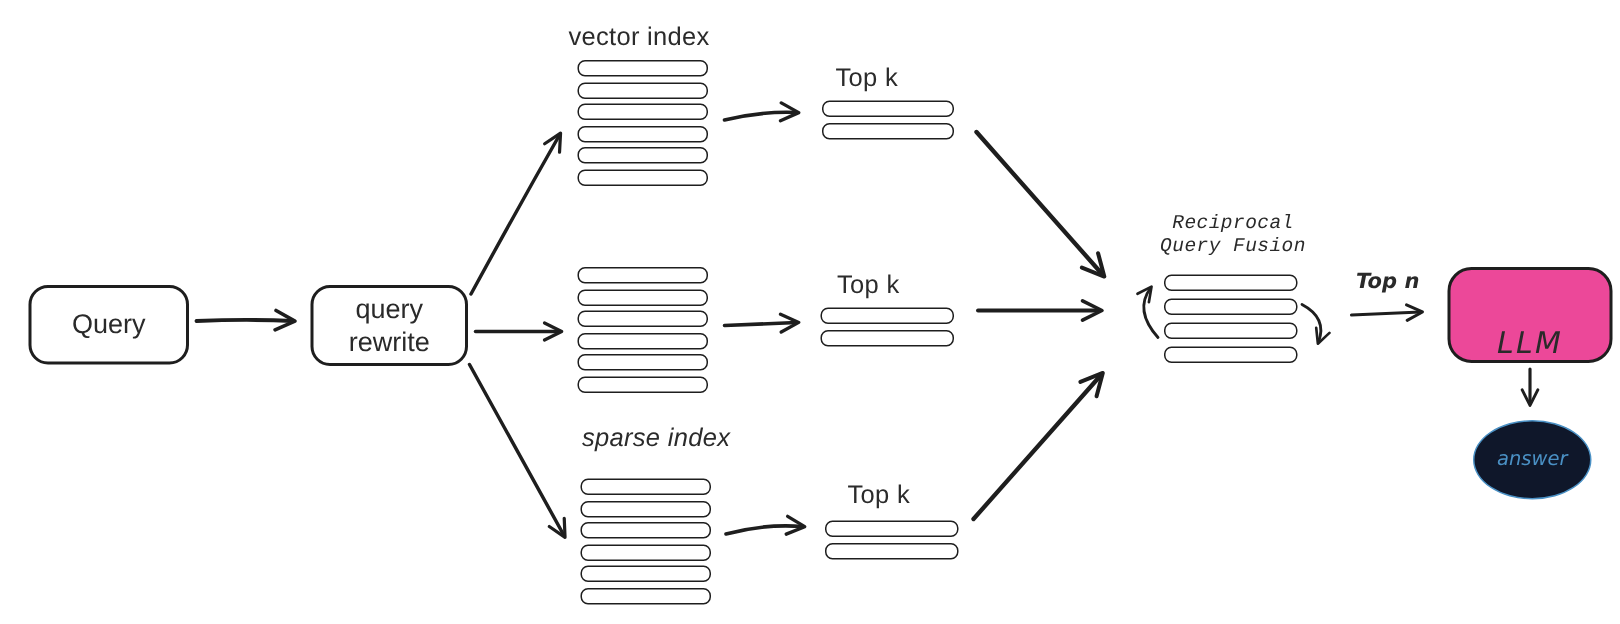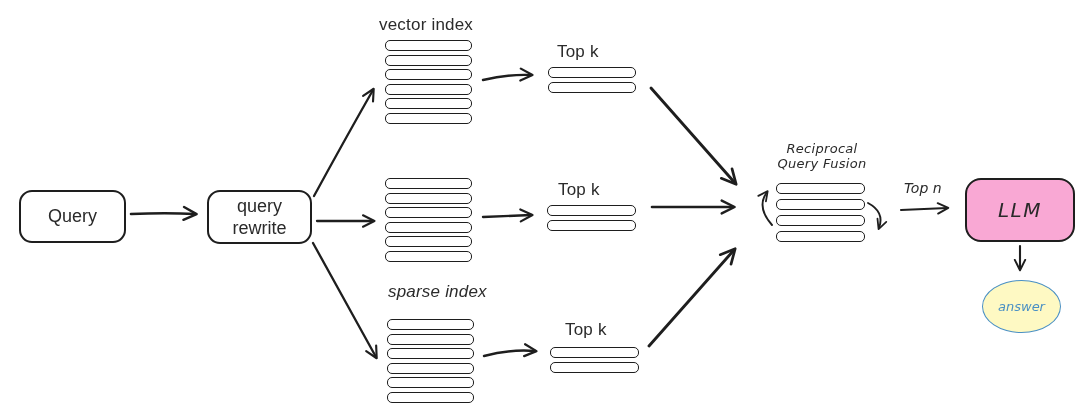--- a/index.html
+++ b/index.html
@@ -26,29 +26,29 @@
     border-radius:5px;background:#fff;width:100%;
   }
   .stack-label{
     position:absolute;font-size:17px;color:#2b2b2b;text-align:left;
     white-space:nowrap;letter-spacing:.2px;
   }
   .hand{
     font-family:"DejaVu Sans",sans-serif;font-style:italic;color:#2a2a2a;
   }
   .fusion-label{position:absolute;font-size:13px;line-height:1.18;text-align:center;letter-spacing:.3px;}
-  .topn-label{position:absolute;font-size:14px;}
+  .topn-label{position:absolute;font-size:14px;font-weight:bold;}
   .llm-box{
-    position:absolute;border:2.4px solid var(--stroke);border-radius:16px;background:#f9a8d4;
-    display:flex;align-items:center;justify-content:center;
+    position:absolute;border:2.4px solid var(--stroke);border-radius:16px;background:#ec4899;
+    display:flex;align-items:flex-end;justify-content:center;
     font-size:20px;letter-spacing:1.5px;
   }
   .answer-ellipse{
     position:absolute;border:1.8px solid var(--answer-blue);border-radius:50%;
-    display:flex;align-items:center;justify-content:center;background:#fef9c3;
+    display:flex;align-items:center;justify-content:center;background:#0f172a;
     color:var(--answer-blue);font-size:13px;
   }
 </style>
 </head>
 <body>
 
 <div class="canvas">
 
   <svg class="arrow-layer" viewBox="0 0 1080 416" xmlns="http://www.w3.org/2000/svg">
     <defs>
@@ -120,21 +120,21 @@
       <div class="bar"></div>
       <div class="bar"></div>
     </div>
 
   <div class="stack-label" style="left:565px;top:320px;width:62px;">Top k</div>
   <div class="stack" style="left:550px;top:347px;width:89px;gap:3.5px;">
       <div class="bar"></div>
       <div class="bar"></div>
     </div>
 
-  <div class="fusion-label hand" style="left:772px;top:141px;width:100px;">
+  <div class="fusion-label hand" style="left:772px;top:141px;width:100px;font-family:Liberation Mono, monospace;">
     <div>Reciprocal</div>
     <div>Query Fusion</div>
   </div>
   <div class="stack" style="left:776px;top:183px;width:89px;gap:5px;">
       <div class="bar"></div>
       <div class="bar"></div>
       <div class="bar"></div>
       <div class="bar"></div>
     </div>
 

